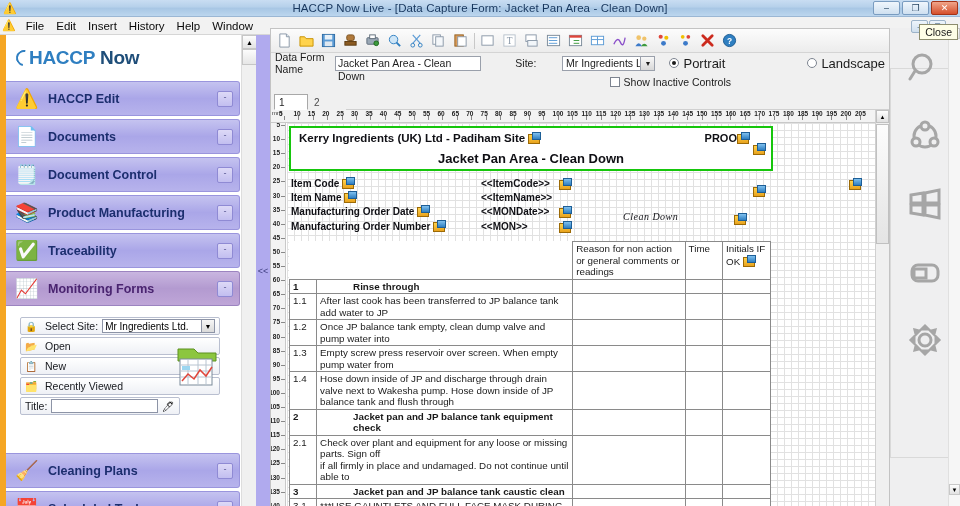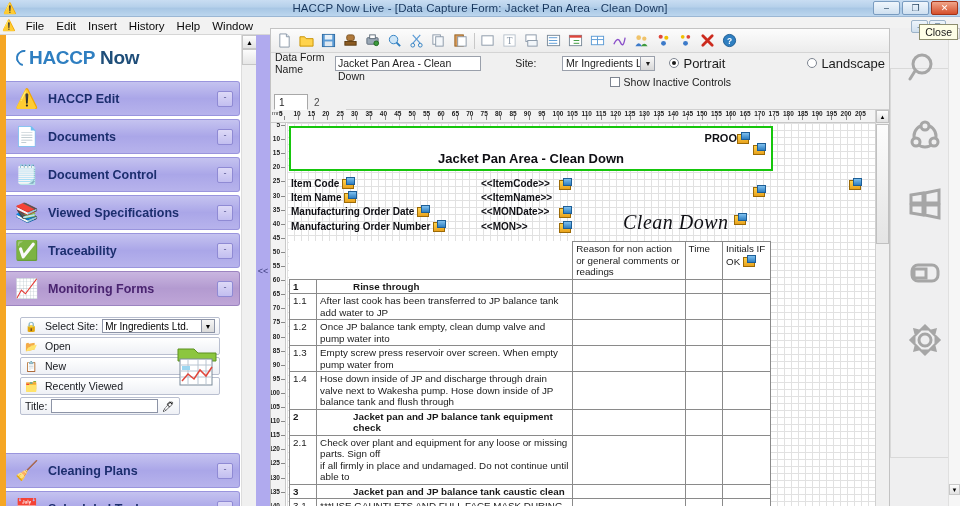--- a/index.html
+++ b/index.html
@@ -241,21 +241,21 @@
   .fieldico::after {
     content:''; position:absolute; left:4px; top:0px; width:7px; height:6px;
     background: linear-gradient(to bottom,#7fc0ee,#2f7fc1); border:1px solid #1d5e96;
   }
   .meta { position: absolute; left: 4px; top: 53px; }
   .meta-line { height: 14px; display: flex; align-items: center; font-size: 10px; font-weight: bold; color: #0f0f14; }
   .meta-line .ml { white-space: nowrap; }
   .meta-line .mv { position: absolute; left: 190px; white-space: nowrap; }
   .meta-line .trail { position: absolute; left: 268px; }
   .clean-stamp {
-    position: absolute; left: 336px; top: 88px; font-size: 20px; font-style: italic;
+    position: absolute; left: 336px; top: 88px; font-size: 10px; font-style: italic;
     font-family: "Liberation Serif", serif; color: #0f0f14; letter-spacing: .5px;
   }
   .right-ico-1 { position: absolute; left: 466px; top: 20px; }
   .right-ico-2 { position: absolute; left: 466px; top: 62px; }
 
   table.dform {
     position: absolute; left: 2px; top: 118px; width: 482px;
     border-collapse: collapse; background: #fff; table-layout: fixed;
   }
   table.dform td, table.dform th {
@@ -365,21 +365,21 @@
         <span class="nav-label">Documents</span>
         <span class="nav-chev">ˇ</span>
       </div>
       <div class="nav-item">
         <span class="nav-ico">🗒️</span>
         <span class="nav-label">Document Control</span>
         <span class="nav-chev">ˇ</span>
       </div>
       <div class="nav-item">
         <span class="nav-ico">📚</span>
-        <span class="nav-label">Viewed Specifications</span>
+        <span class="nav-label">Product Manufacturing</span>
         <span class="nav-chev">ˇ</span>
       </div>
       <div class="nav-item">
         <span class="nav-ico">✅</span>
         <span class="nav-label">Traceability</span>
         <span class="nav-chev">ˇ</span>
       </div>
       <div class="nav-item active">
         <span class="nav-ico">📈</span>
         <span class="nav-label">Monitoring Forms</span>
@@ -767,20 +767,21 @@
           <span class="tick" style="top: 368.6px;"></span>
           <span class="num" style="top: 364.6px;">135</span>
           <span class="tick" style="top: 382.7px;"></span>
           <span class="num" style="top: 378.7px;">140</span>
         </div>
 
       <div class="page">
         <div class="grid-dots"></div>
 
         <div class="hdr-box">
+          <span class="hdr-company"><span>Kerry Ingredients (UK) Ltd - Padiham Site</span> <span class="fieldico"></span></span>
           <span class="hdr-proof"><span>PROO</span><span class="fieldico"></span></span>
           <span class="hdr-title">Jacket Pan Area - Clean Down</span>
         </div>
         <span class="fieldico right-ico-1"></span>
         <span class="fieldico right-ico-2"></span>
 
         <div class="meta" style="width:480px;">
           <div class="meta-line" style="position:relative;">
             <span class="ml"><span>Item Code</span> <span class="fieldico"></span></span>
             <span class="mv">&lt;&lt;ItemCode&gt;&gt;</span>

